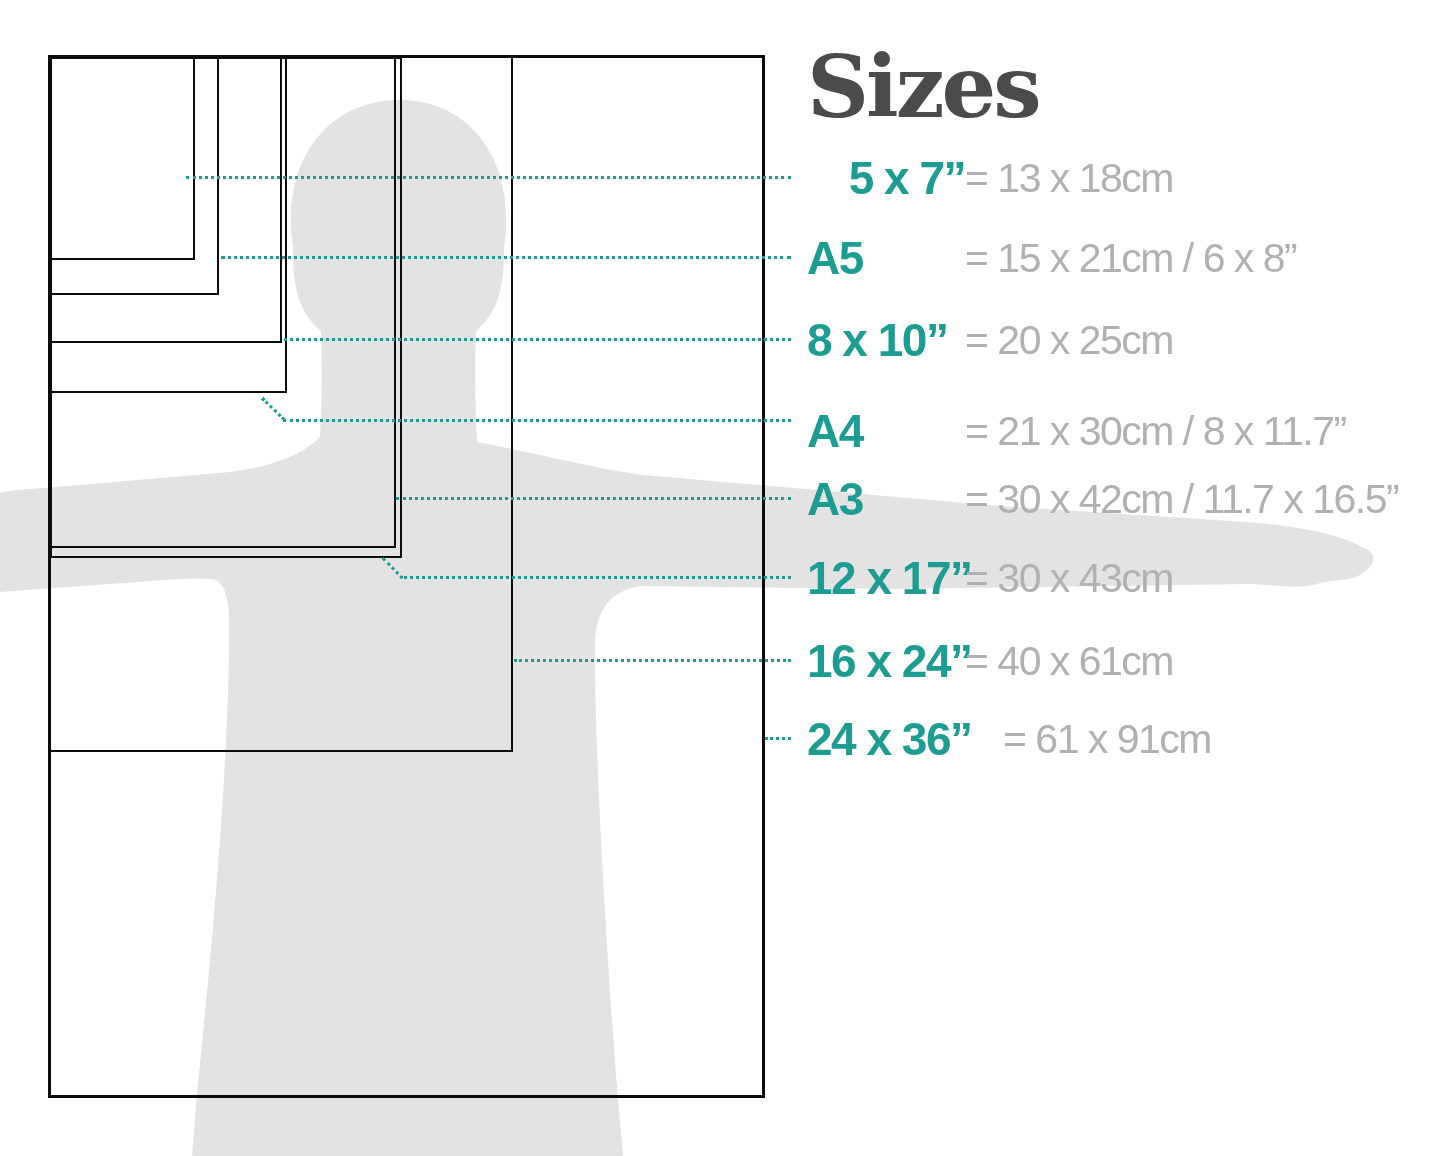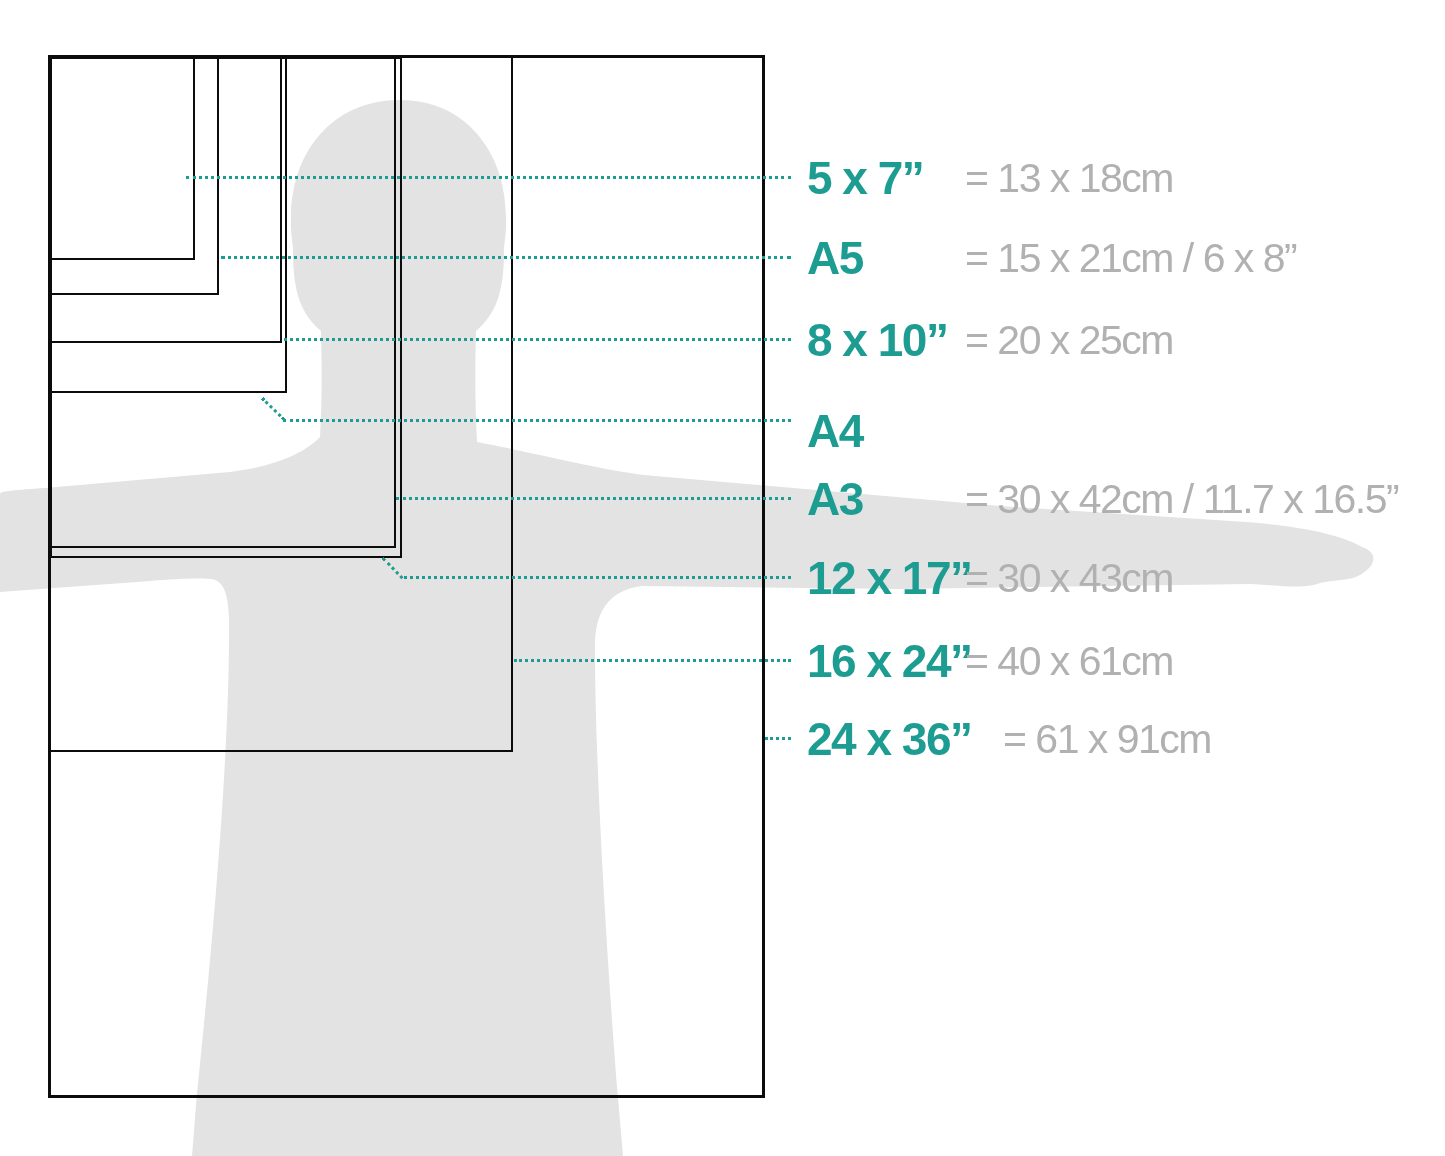--- a/index.html
+++ b/index.html
@@ -129,36 +129,38 @@
     <div class="dotline" style="left: 186px; top: 176px; width: 605px;"></div>
     <div class="dotline" style="left: 221px; top: 256px; width: 570px;"></div>
     <div class="dotline" style="left: 284px; top: 338px; width: 507px;"></div>
     <div class="dotline" style="left: 283px; top: 419px; width: 508px;"></div>
     <div class="dotdiag" style="left: 263px; top: 397px; width: 31px; transform: rotate(44deg);"></div>
     <div class="dotline" style="left: 396px; top: 497px; width: 395px;"></div>
     <div class="dotline" style="left: 404px; top: 576px; width: 387px;"></div>
     <div class="dotdiag" style="left: 384px; top: 557px; width: 28px; transform: rotate(46deg);"></div>
     <div class="dotline" style="left: 514px; top: 659px; width: 277px;"></div>
     <div class="dotline" style="left: 765px; top: 737px; width: 26px;"></div>
+    <h1 class="page-title">Sizes</h1>
 
 
-<div class="row" style="top: 148px; left: 807px;">
+<div class="row" style="top: 148px; left: 807px; text-align: right;">
       <span class="size-label">5 x 7”</span>
       <span class="metric">= 13 x 18cm</span>
     </div>
     <div class="row" style="top: 228px; left: 807px;">
       <span class="size-label">A5</span>
       <span class="metric">= 15 x 21cm / 6 x 8”</span>
     </div>
     <div class="row" style="top: 310px; left: 807px;">
       <span class="size-label">8 x 10”</span>
       <span class="metric">= 20 x 25cm</span>
     </div>
     <div class="row" style="top: 391px; left: 807px; margin-top: 10px;">
       <span class="size-label">A4</span>
+      <span class="metric">= 21 x 30cm / 8 x 11.7”</span>
     </div>
     <div class="row" style="top: 469px; left: 807px;">
       <span class="size-label">A3</span>
       <span class="metric">= 30 x 42cm / 11.7 x 16.5”</span>
     </div>
     <div class="row" style="top: 548px; left: 807px;">
       <span class="size-label">12 x 17”</span>
       <span class="metric">= 30 x 43cm</span>
     </div>
     <div class="row" style="top: 631px; left: 807px;">

